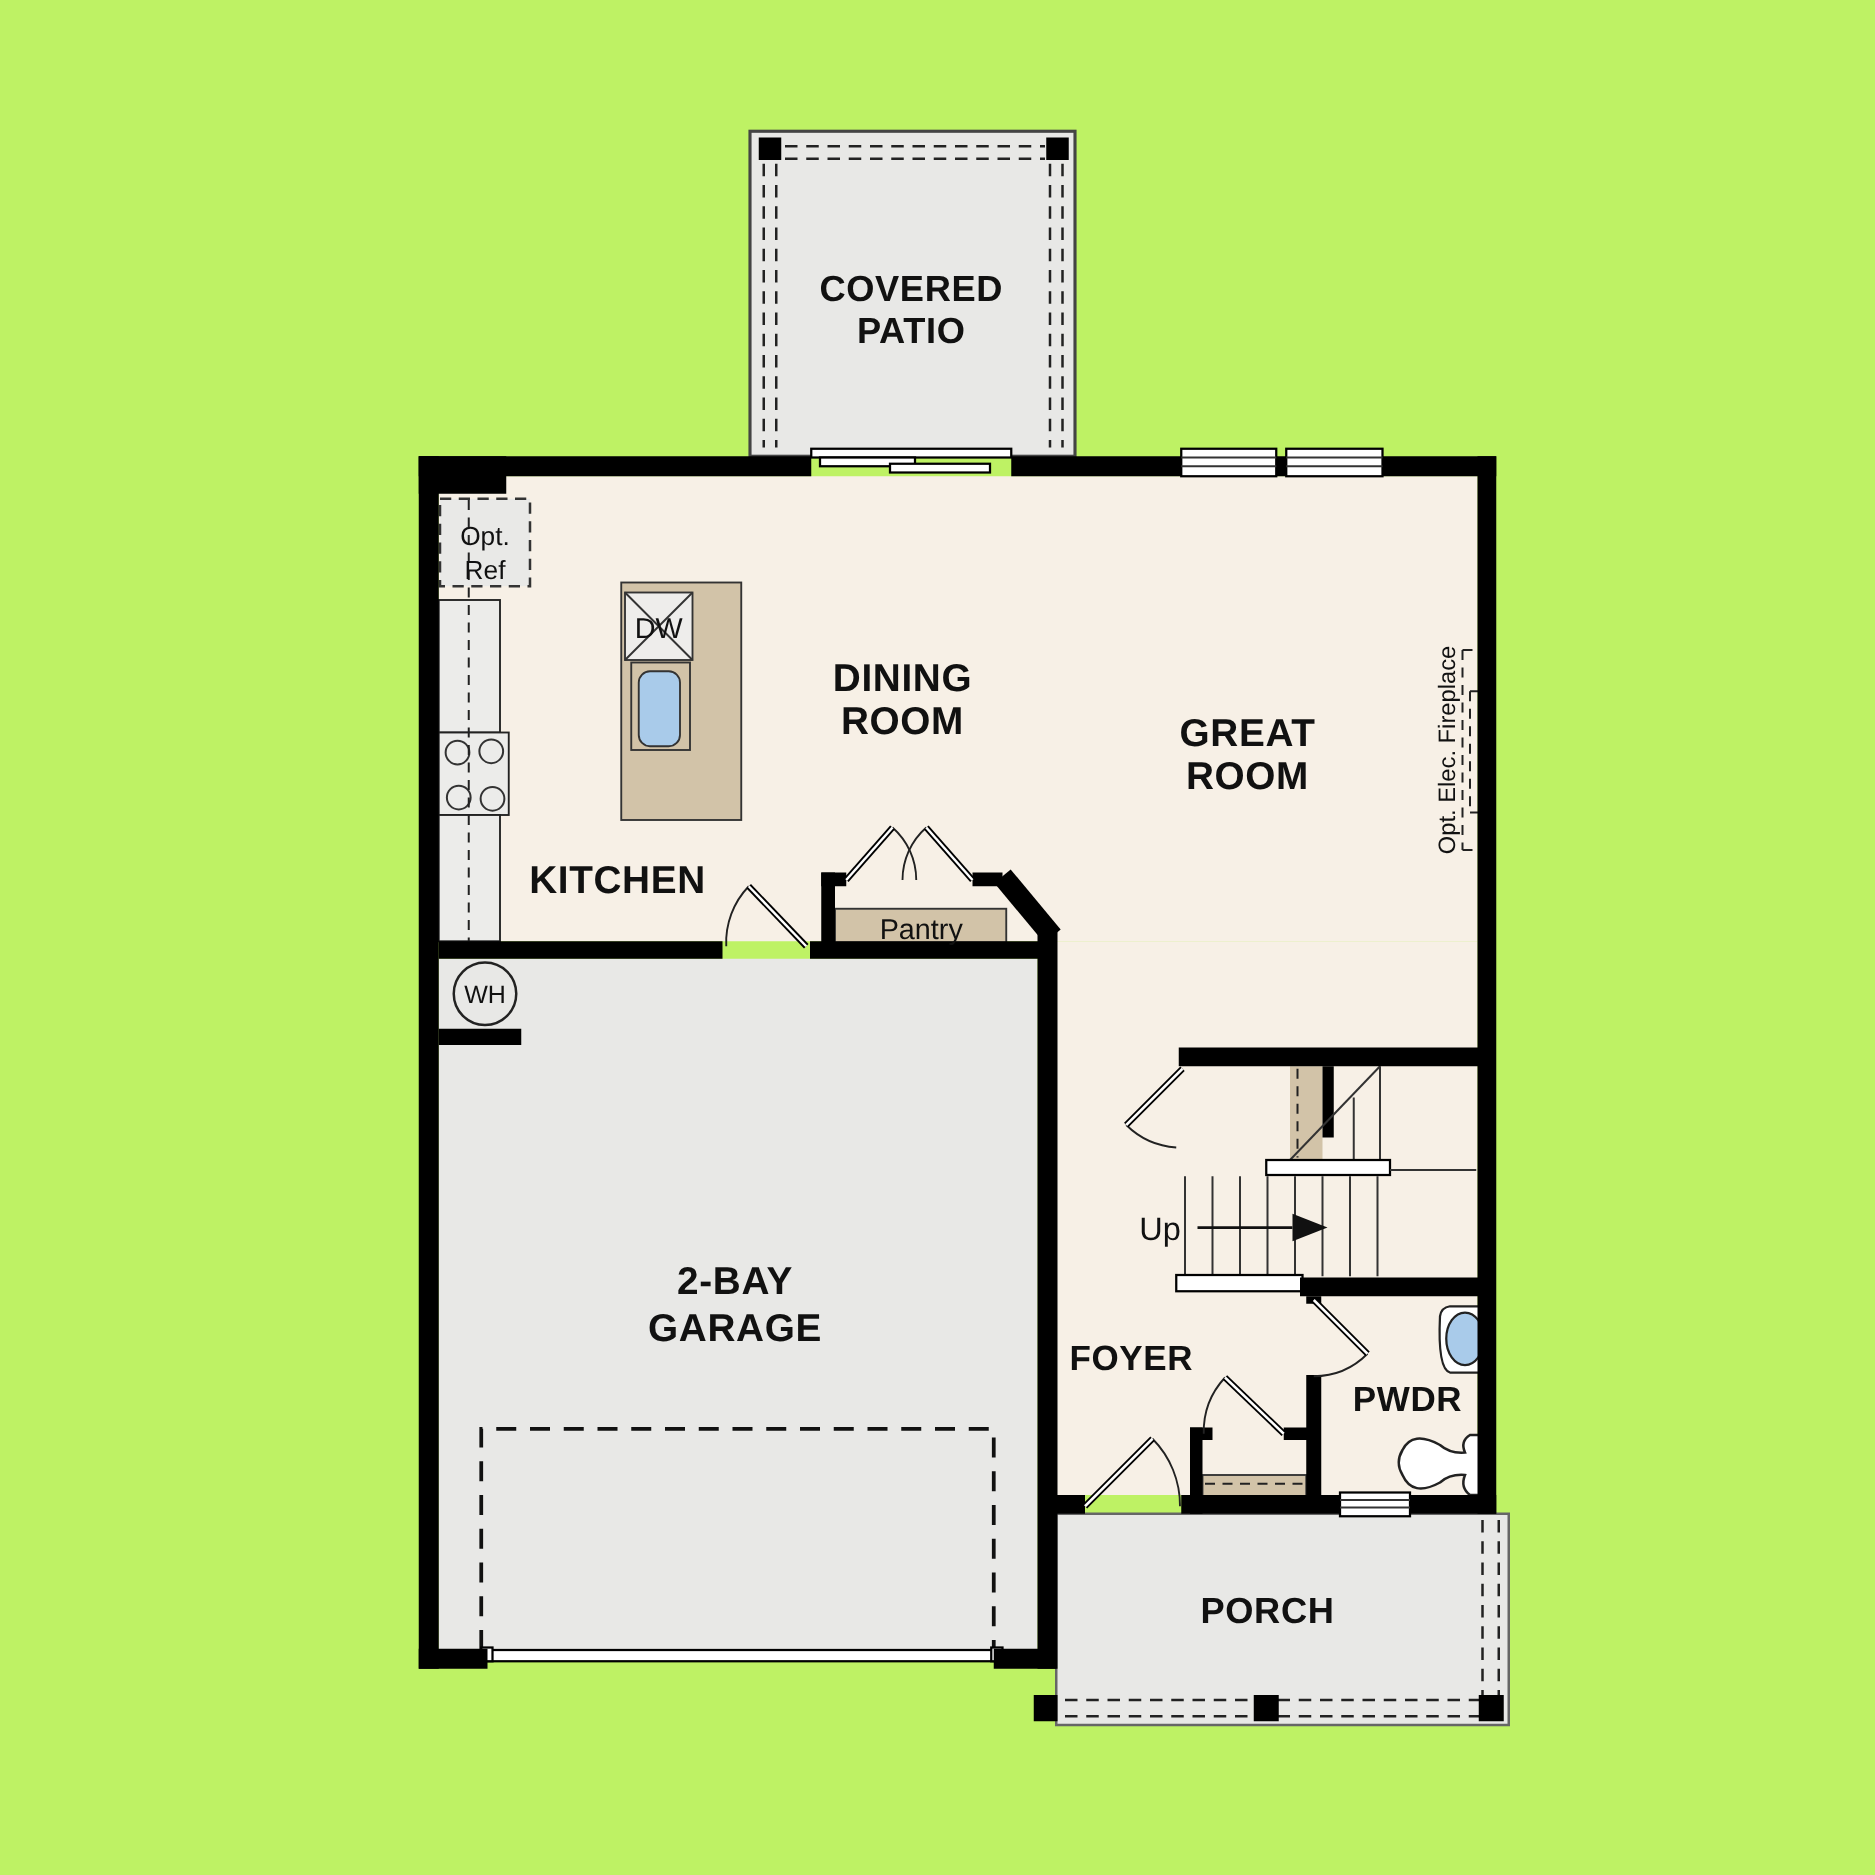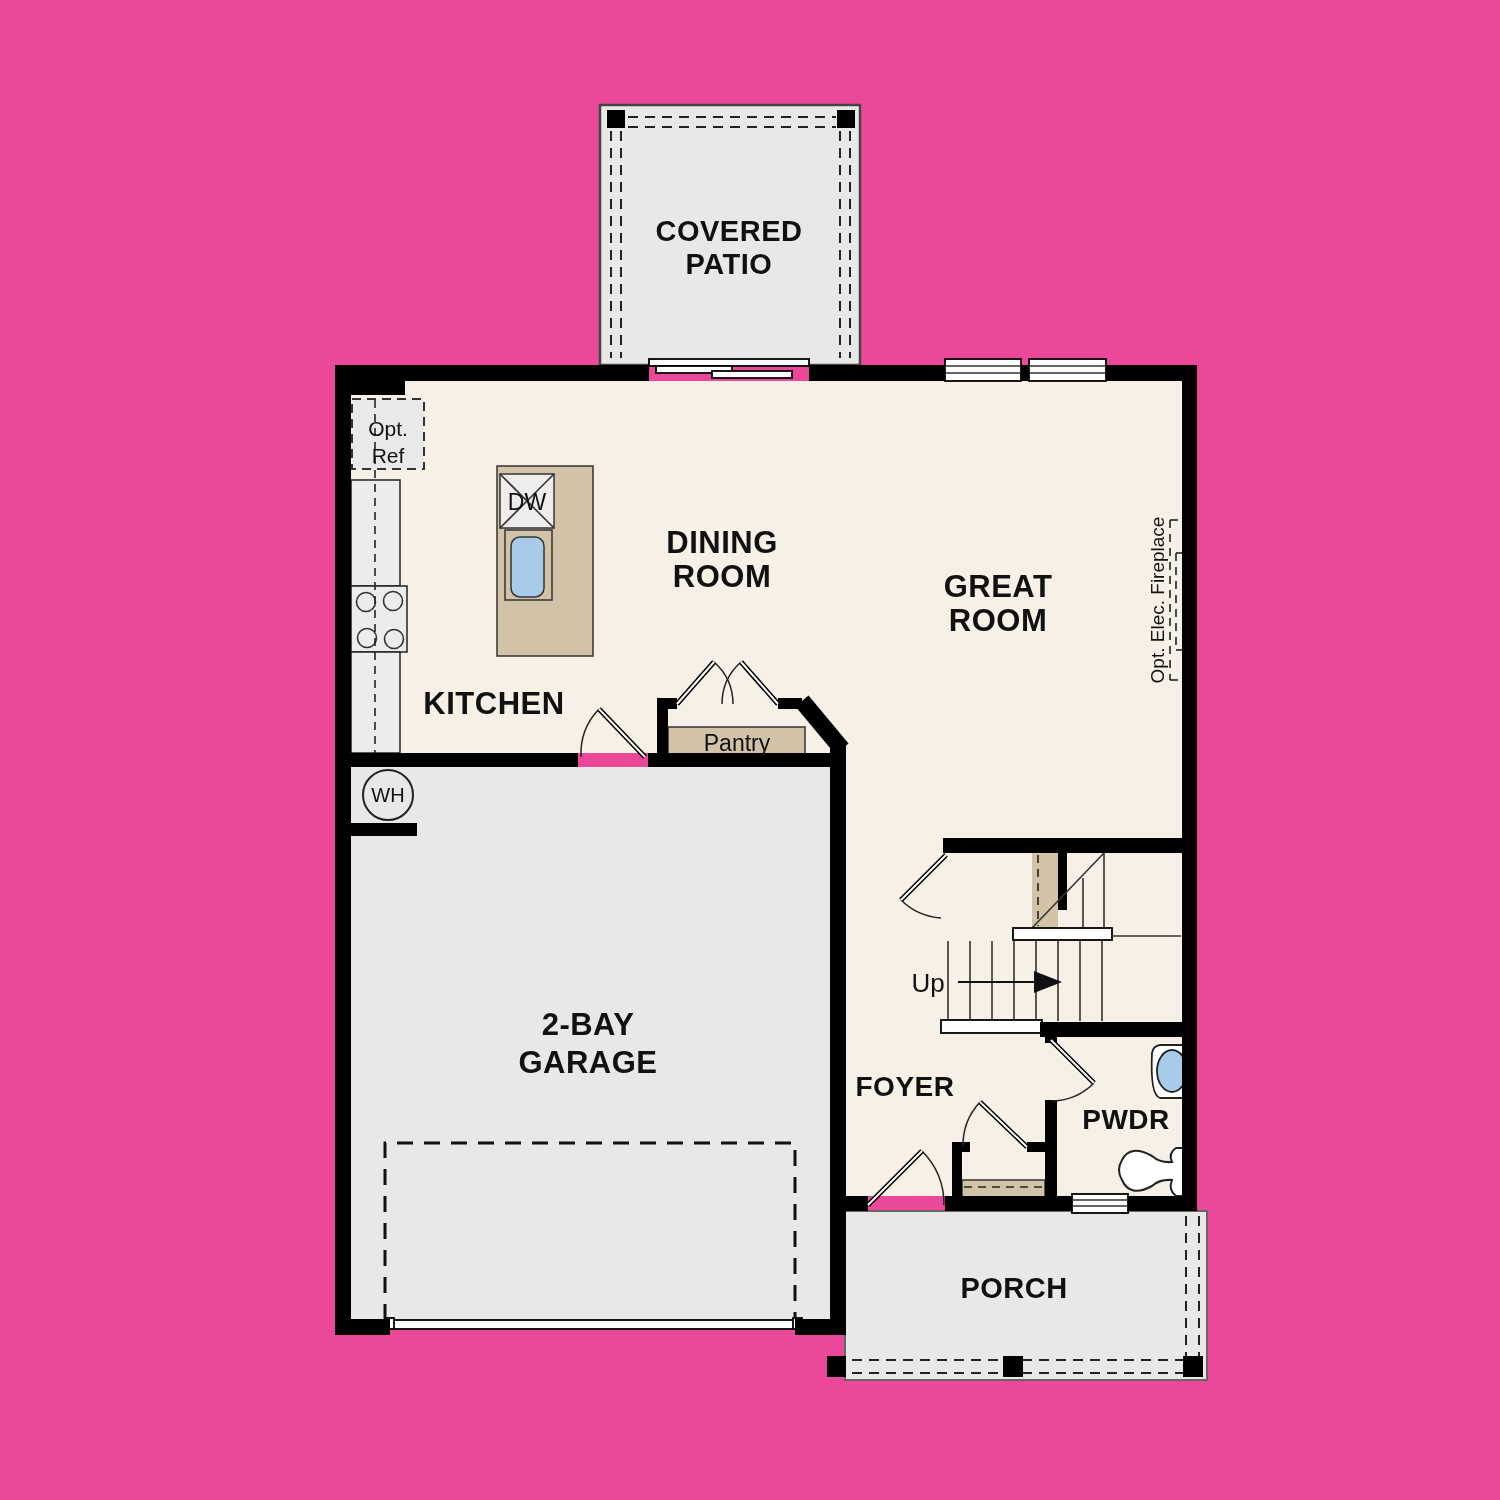--- a/index.html
+++ b/index.html
@@ -1,16 +1,16 @@
 <!DOCTYPE html>
 <html><head>
 <meta charset="utf-8">
 <style>
   html,body{margin:0;padding:0;background:#ffffff;}
-  #canvas{position:relative;width:1500px;height:1500px;background:#ec4899;overflow:hidden;}
+  #canvas{position:relative;width:1500px;height:1500px;background:#bef264;overflow:hidden;}
   svg{position:absolute;left:0;top:0;}
   .wall{fill:#000000;stroke:none;}
   .floor{fill:#f7f0e6;stroke:none;}
   .hard{fill:#e8e8e6;}
   .tan{fill:#d2c3a8;stroke:#333;stroke-width:1.5;}
   .counter{fill:#ececea;stroke:#222;stroke-width:1.5;}
   .thin{stroke:#333;stroke-width:1.6;fill:none;}
   .arc{stroke:#222;stroke-width:1.5;fill:none;}
   .leaf-b{stroke:#000;stroke-width:5;fill:none;stroke-linecap:butt;}
   .leaf-w{stroke:#fff;stroke-width:2;fill:none;stroke-linecap:butt;}

